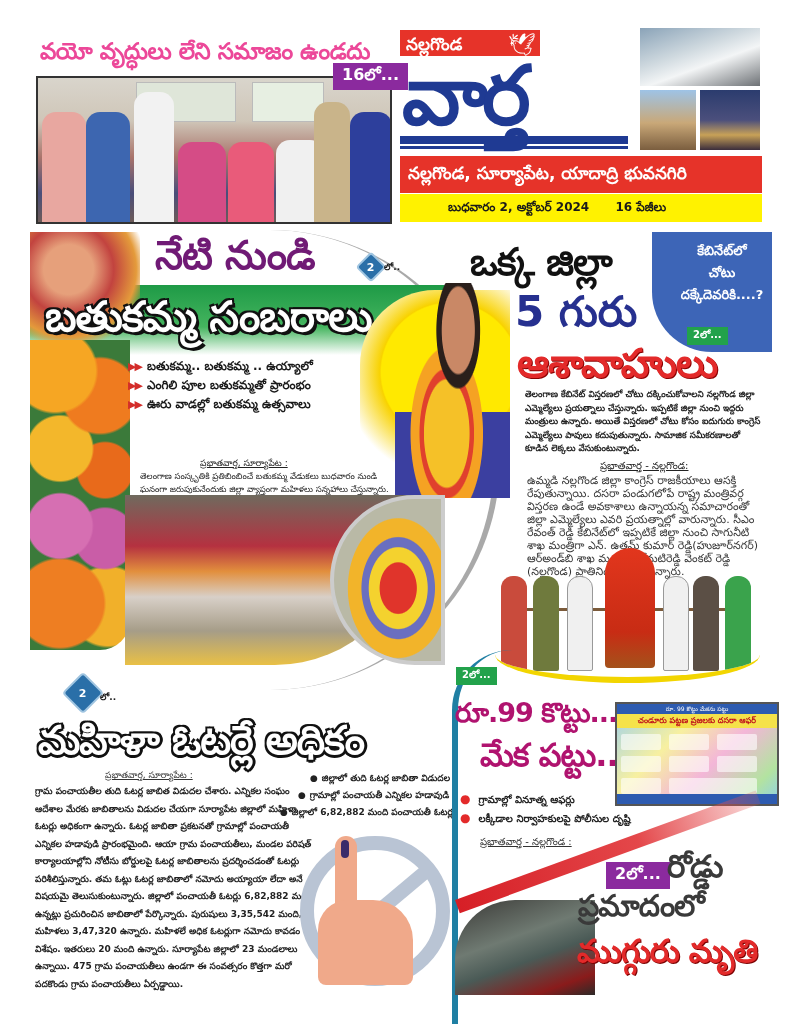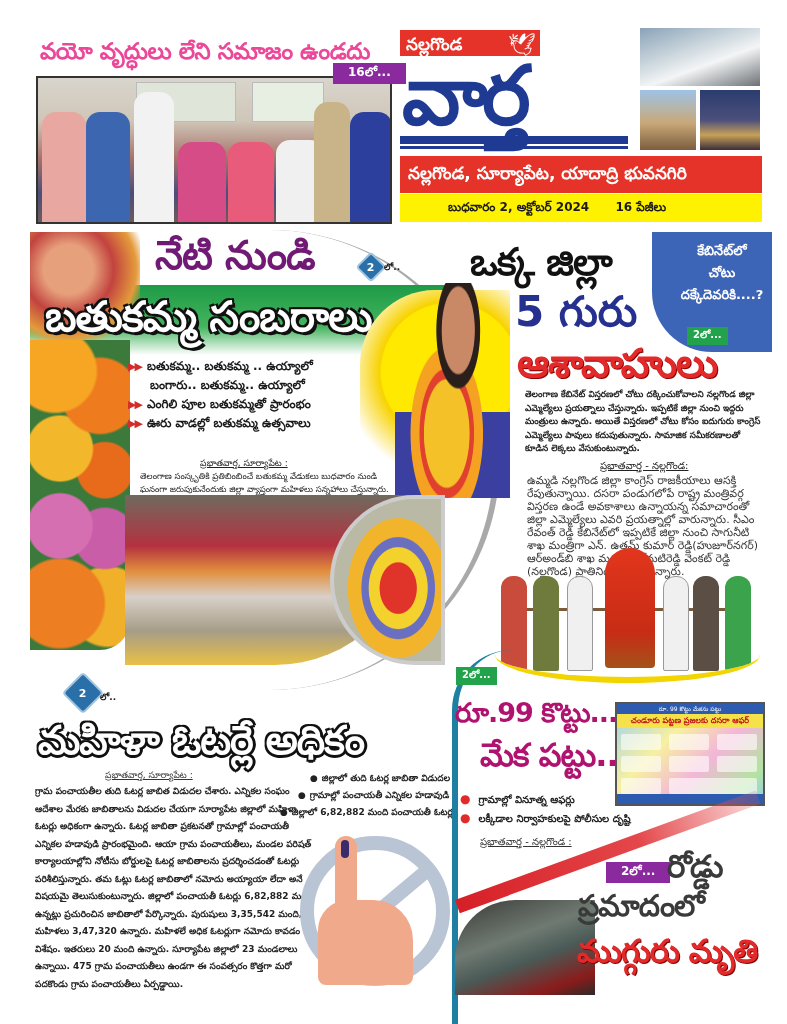--- a/index.html
+++ b/index.html
@@ -7,21 +7,21 @@
   body { position: relative; font-family: "DejaVu Sans", sans-serif; color: #1a1a1a; }
   .abs { position: absolute; }
 
   
   .tl-headline { left: 40px; top: 38px; width: 330px; font-size: 23px; font-weight: bold; color: #ec4899; letter-spacing: -0.5px; white-space: nowrap; }
   .tl-photo { left: 36px; top: 76px; width: 356px; height: 148px; border: 2px solid #333;
     background: linear-gradient(180deg, #d9d5cc 0%, #cfc6b8 30%, #a9746b 55%, #4a4e7a 80%, #6d5b58 100%); overflow: hidden; }
   .tl-photo .banner1 { position:absolute; left:98px; top:4px; width:100px; height:40px; background:#dfe6d9; border:1px solid #bbb; }
   .tl-photo .banner2 { position:absolute; left:214px; top:4px; width:72px; height:40px; background:#e7efe2; border:1px solid #bbb; }
   .tl-photo .person { position:absolute; bottom:0; border-radius: 14px 14px 0 0; }
-  .page-tag-purple { background: #8b2a9e; color: #fff; font-size: 12px; font-weight: bold; padding: 2px 15px; }
+  .page-tag-purple { background: #8b2a9e; color: #fff; font-size: 16px; font-weight: bold; padding: 2px 9px; }
   .tl-tag { left: 333px; top: 63px; }
 
   
   .masthead { left: 400px; top: 28px; width: 362px; height: 198px; }
   .mh-red-top { position:absolute; left:0; top:2px; width:140px; height:26px; background:#e63329; color:#fff; font-size:17px; font-weight:bold; padding:4px 6px; }
   .mh-bird { position:absolute; left:108px; top:4px; font-size:22px; color:#fff; }
   .mh-logo { position:absolute; left:2px; top:24px; width:225px; height:86px; color:#1f3a93; font-size:82px; font-weight:900; line-height:86px; letter-spacing:-6px; font-family: "DejaVu Serif", serif; }
   .mh-underline { position:absolute; left:0; top:108px; width:228px; height:8px; background:#1f3a93; }
   .mh-underline2 { position:absolute; left:0; top:118px; width:228px; height:3px; background:#1f3a93; }
   .mh-img1 { position:absolute; left:240px; top:0; width:120px; height:58px; background: linear-gradient(160deg, #8aa3b8 0%, #cfd9df 40%, #f3f5f6 60%, #6d7175 100%); }
@@ -102,21 +102,21 @@
   .wv-finger-ink { left: 341px; top: 840px; width: 8px; height: 18px; background: #3a2b6a; border-radius: 4px; }
   .wv-hand { left: 318px; top: 900px; width: 95px; height: 85px; background: #f0a98a; border-radius: 30px 40px 8px 8px; }
 
   
   .divider-arc { left: 452px; top: 650px; width: 90px; height: 374px; border-left: 6px solid #1f7fa3; border-radius: 60px 0 0 0; }
 
   
   .gt-tag { left: 456px; top: 667px; }
   .gt-head1 { left: 455px; top: 697px; font-size: 27px; font-weight: 900; color: #b0136f; white-space: nowrap; letter-spacing: -1px; }
   .gt-head2 { left: 480px; top: 736px; font-size: 32px; font-weight: 900; color: #b0136f; white-space: nowrap; letter-spacing: -1px; }
-  .gt-ad { left: 615px; top: 702px; width: 150px; height: 104px; border: 2px solid #555;
+  .gt-ad { left: 615px; top: 702px; width: 164px; height: 104px; border: 2px solid #555;
     background: linear-gradient(135deg, #9bd0f0 0%, #f7f0a0 35%, #f3b6d8 60%, #b3e3a0 85%, #8fd0e8 100%); overflow:hidden; }
   .gt-ad-top { position:absolute; left:0; top:0; width:100%; height:10px; background:#2d5bb0; color:#fff; font-size:6px; text-align:center; line-height:10px; }
   .gt-ad-title { position:absolute; left:0; top:10px; width:100%; height:14px; background:#f5e24a; color:#c0141c; font-size:8px; font-weight:bold; text-align:center; line-height:14px; white-space:nowrap; }
   .gt-ad-cell { position:absolute; width:40px; height:16px; background: rgba(255,255,255,0.6); border-radius:2px; }
   .gt-ad-bottom { position:absolute; left:0; bottom:0; width:100%; height:10px; background:#2d5bb0; }
   .gt-bullets { left: 460px; top: 790px; width: 200px; }
   .gt-bullet { font-size: 10px; font-weight: bold; line-height: 18px; white-space: nowrap; color: #222; }
   .gt-bullet .dot { color: #e32a2a; font-size: 12px; margin-right: 8px; }
   .gt-dateline { left: 480px; top: 836px; font-size: 10px; text-decoration: underline; color: #333; }
 
@@ -171,21 +171,20 @@
     <span>2</span>
   </div>
 <div class="abs bk-badge-lo">లో..</div>
 <div class="abs bk-head">బతుకమ్మ సంబరాలు</div>
 <div class="abs bk-flowers"></div>
 <div class="abs bk-girl-circle"></div>
 <div class="abs bk-girl"></div>
 
 <div class="abs bk-bullets">
   <div class="bk-bullet"><span class="arr">▶▶</span><span>బతుకమ్మ.. బతుకమ్మ .. ఉయ్యాలో</span></div>
-  <div class="bk-bullet cont">బంగారు.. బతుకమ్మ.. ఉయ్యాలో</div>
   <div class="bk-bullet"><span class="arr">▶▶</span><span>ఎంగిలి పూల బతుకమ్మతో ప్రారంభం</span></div>
   <div class="bk-bullet"><span class="arr">▶▶</span><span>ఊరు వాడల్లో బతుకమ్మ ఉత్సవాలు</span></div>
 </div>
 <div class="abs bk-dateline">ప్రభాతవార్త, సూర్యాపేట :</div>
 <div class="abs bk-body">తెలంగాణ సంస్కృతికి ప్రతిబింబించే బతుకమ్మ వేడుకలు బుధవారం నుండి ఘనంగా జరుపుకునేందుకు జిల్లా వ్యాప్తంగా మహిళలు సన్నహాలు చేస్తున్నారు.</div>
 <div class="abs bk-photo"></div>
 <div class="abs bk-photo2"></div>
 
 <div class="abs cab-circle"></div>
 <div class="abs cab-circle-text">

